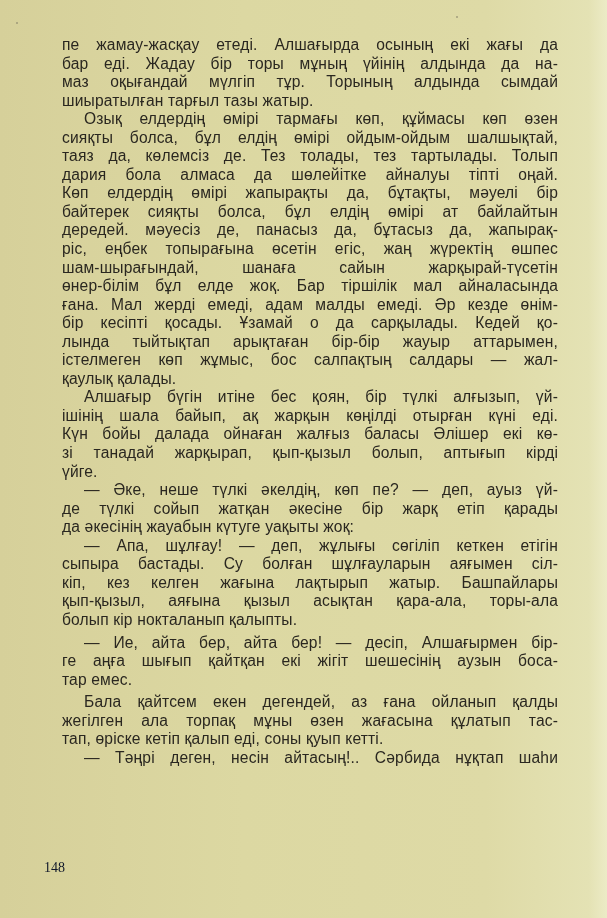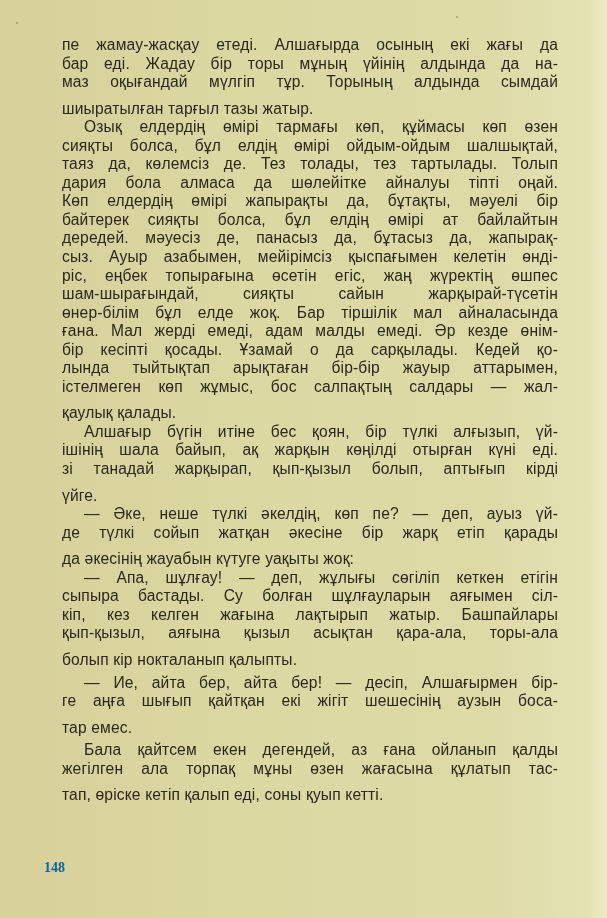--- a/index.html
+++ b/index.html
@@ -19,72 +19,73 @@
     color: #2a2720;
     letter-spacing: 0.15px;
   }
   .line {
     display: block;
     white-space: nowrap;
     text-align: justify;
     text-align-last: justify;
     height: 18.55px;
   }
-  .line.last { text-align-last: left; margin-top: 8px; }
+  .line.last { text-align-last: left; }
   .line.indent { padding-left: 22px; }
   .gap { height: 4px; display: block; }
   .page-number {
     position: absolute; left: 44px; top: 860px;
     font-family: "Liberation Serif", serif;
-    font-weight: bold; font-size: 14px; color: #0369a1;
+    font-weight: normal; font-size: 14px; color: #0f172a;
   }
   .speck { position: absolute; width: 2px; height: 2px; background: #7a7560; border-radius: 1px; opacity: .6; }
 </style>
 </head>
 <body>
 
 <div class="page">
   <div class="text-block" id="text-block">
       <span class="line ">пе жамау-жасқау етеді. Алшағырда осының екі жағы да</span>
       <span class="line ">бар еді. Жадау бір торы мұның үйінің алдында да на-</span>
       <span class="line ">маз оқығандай мүлгіп тұр. Торының алдында сымдай</span>
       <span class="line last">шиыратылған тарғыл тазы жатыр.</span>
       <span class="line indent">Озық елдердің өмірі тармағы көп, құймасы көп өзен</span>
       <span class="line ">сияқты болса, бұл елдің өмірі ойдым-ойдым шалшықтай,</span>
       <span class="line ">таяз да, көлемсіз де. Тез толады, тез тартылады. Толып</span>
       <span class="line ">дария бола алмаса да шөлейітке айналуы тіпті оңай.</span>
       <span class="line ">Көп елдердің өмірі жапырақты да, бұтақты, мәуелі бір</span>
       <span class="line ">байтерек сияқты болса, бұл елдің өмірі ат байлайтын</span>
       <span class="line ">дередей. мәуесіз де, панасыз да, бұтасыз да, жапырақ-</span>
-      <span class="line ">сыз. Ауыр азабымен, мейірімсіз қыспағымен келетін өнді-</span>
       <span class="line ">ріс, еңбек топырағына өсетін егіс, жаң жүректің өшпес</span>
-      <span class="line ">шам-шырағындай, сияқты сайын жарқырай-түсетін</span>
+      <span class="line ">шам-шырағындай, шанаға сайын жарқырай-түсетін</span>
       <span class="line ">өнер-білім бұл елде жоқ. Бар тіршілік мал айналасында</span>
       <span class="line ">ғана. Мал жерді емеді, адам малды емеді. Әр кезде өнім-</span>
       <span class="line ">бір кесіпті қосады. Ұзамай о да сарқылады. Кедей қо-</span>
       <span class="line ">лында тыйтықтап арықтаған бір-бір жауыр аттарымен,</span>
       <span class="line ">істелмеген көп жұмыс, бос салпақтың салдары — жал-</span>
       <span class="line last">қаулық қалады.</span>
       <span class="line indent">Алшағыр бүгін итіне бес қоян, бір түлкі алғызып, үй-</span>
       <span class="line ">ішінің шала байып, ақ жарқын көңілді отырған күні еді.</span>
+      <span class="line ">Күн бойы далада ойнаған жалғыз баласы Әлішер екі кө-</span>
       <span class="line ">зі танадай жарқырап, қып-қызыл болып, аптығып кірді</span>
       <span class="line last">үйге.</span>
       <span class="line indent">— Әке, неше түлкі әкелдің, көп пе? — деп, ауыз үй-</span>
       <span class="line ">де түлкі сойып жатқан әкесіне бір жарқ етіп қарады</span>
       <span class="line last">да әкесінің жауабын күтуге уақыты жоқ:</span>
       <span class="line indent">— Апа, шұлғау! — деп, жұлығы сөгіліп кеткен етігін</span>
       <span class="line ">сыпыра бастады. Су болған шұлғауларын аяғымен сіл-</span>
       <span class="line ">кіп, кез келген жағына лақтырып жатыр. Башпайлары</span>
       <span class="line ">қып-қызыл, аяғына қызыл асықтан қара-ала, торы-ала</span>
       <span class="line last">болып кір нокталанып қалыпты.</span>
       <span class="gap"></span>
       <span class="line indent">— Ие, айта бер, айта бер! — десіп, Алшағырмен бір-</span>
       <span class="line ">ге аңға шығып қайтқан екі жігіт шешесінің аузын боса-</span>
       <span class="line last">тар емес.</span>
       <span class="gap"></span>
       <span class="line indent">Бала қайтсем екен дегендей, аз ғана ойланып қалды</span>
       <span class="line ">жегілген ала торпақ мұны өзен жағасына құлатып тас-</span>
       <span class="line last">тап, өріске кетіп қалып еді, соны қуып кетті.</span>
+      <span class="line indent">— Тәңрі деген, несін айтасың!.. Сәрбида нұқтап шаһи</span>
     </div>
   <div class="page-number">148</div>
   <span class="speck" style="left:16px;top:22px"></span>
   <span class="speck" style="left:456px;top:16px"></span>
 </div>
 
 </body></html>

